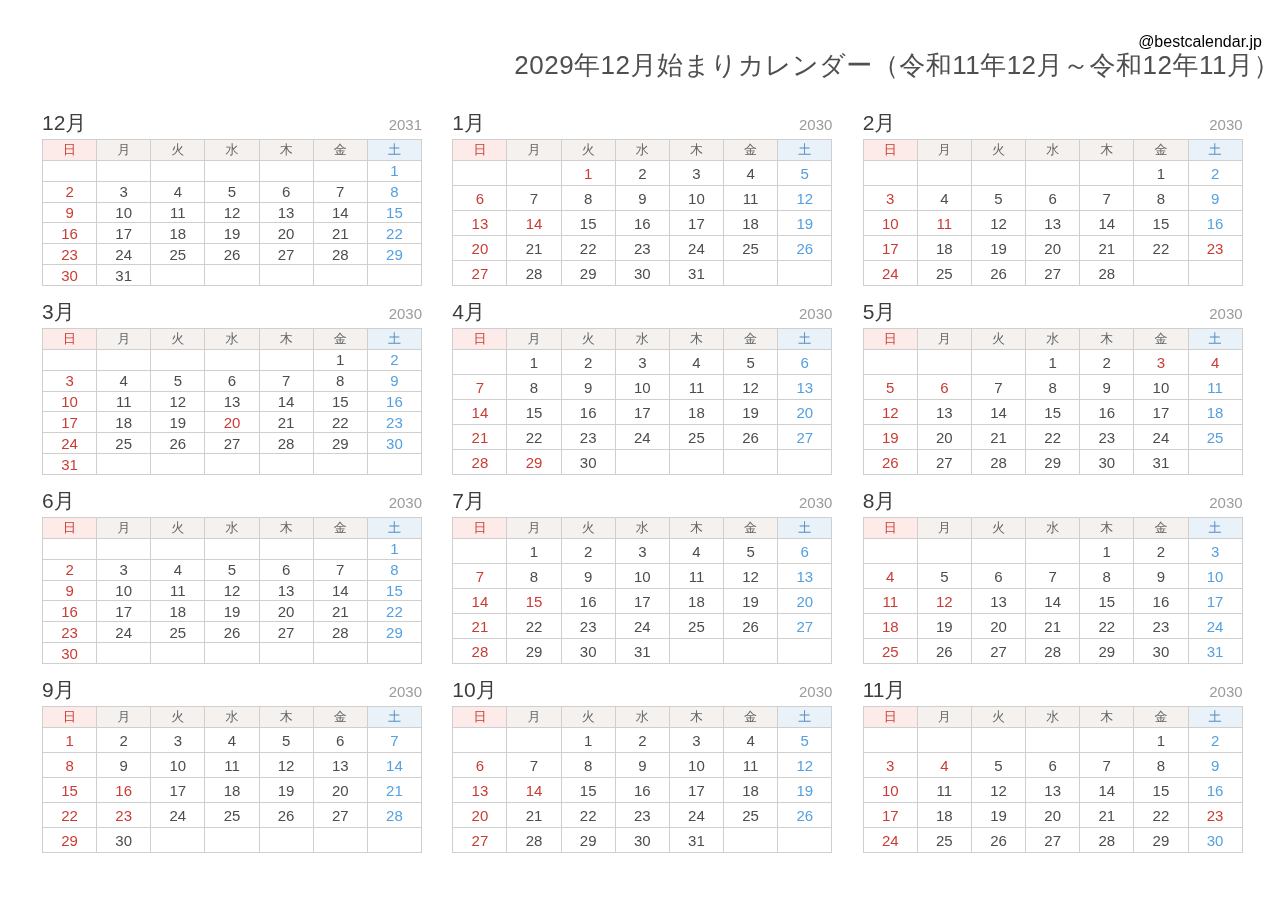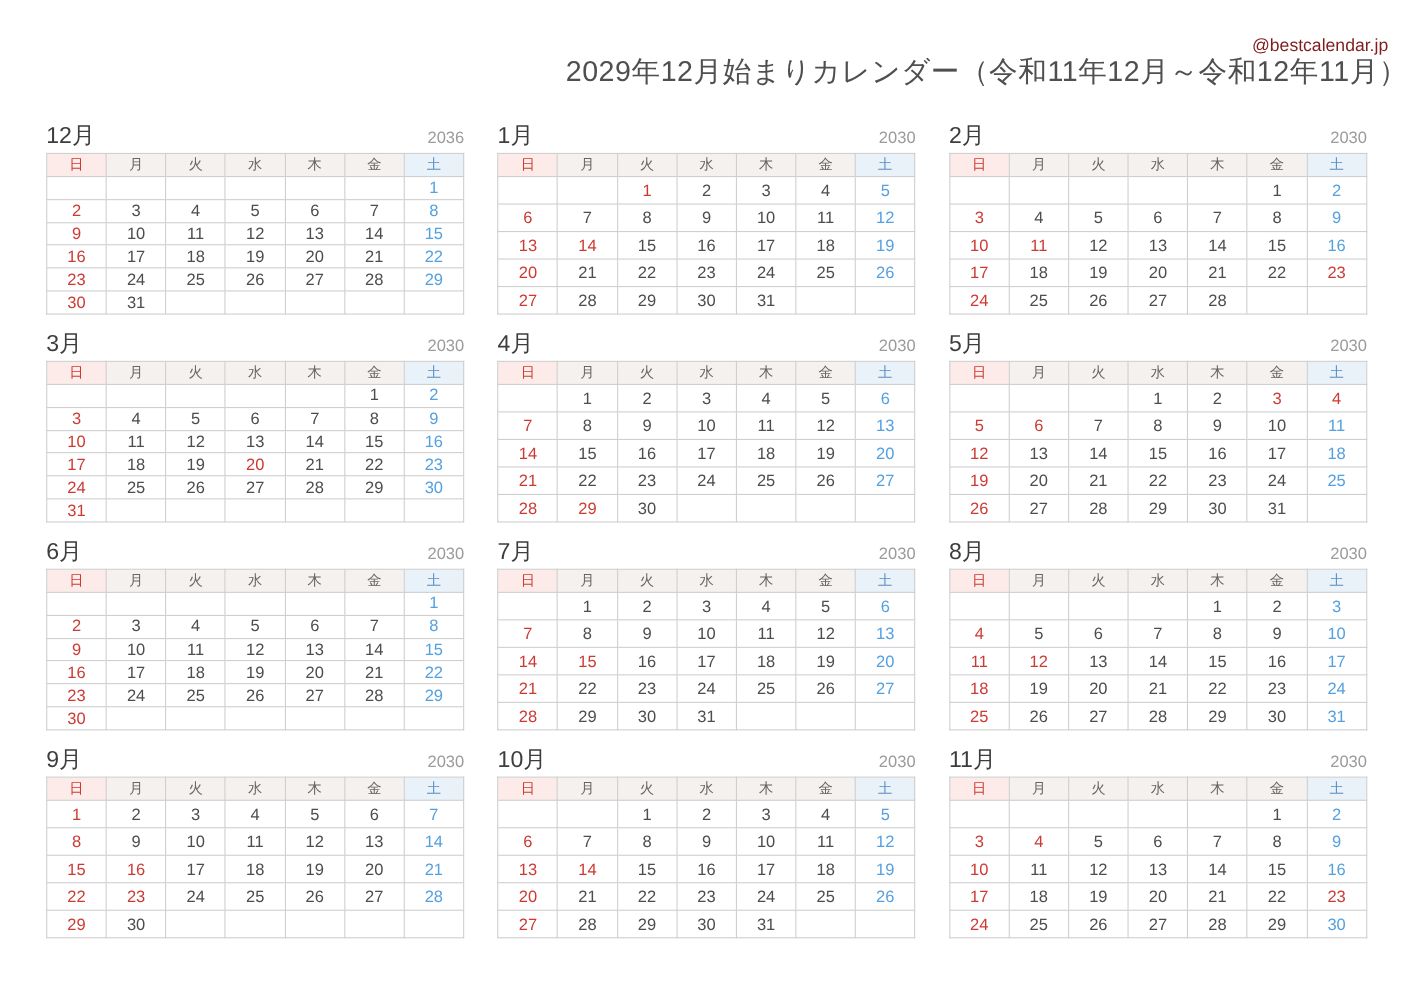--- a/index.html
+++ b/index.html
@@ -8,21 +8,21 @@
     width: 1280px; height: 906px;
     background: #ffffff;
     font-family: "Liberation Sans", "DejaVu Sans", sans-serif;
     position: relative;
     overflow: hidden;
   }
   .watermark {
     position: absolute;
     top: 33px; right: 18px;
     font-size: 16px;
-    color: #7f1d1d;
+    color: #000000;
   }
   .page-title {
     margin: 48px 0 0 0;
     text-align: right;
     font-size: 26px;
     font-weight: 500;
     color: #4f4f4f;
     letter-spacing: 0.5px;
   }
   .calendar-grid {
@@ -75,21 +75,21 @@
 <body>
 
 <div class="watermark">@bestcalendar.jp</div>
 
 <h1 class="page-title">2029年12月始まりカレンダー（令和11年12月～令和12年11月）</h1>
 
 <div class="calendar-grid" id="calendar-grid">
     <div class="month-block">
       <div class="month-head">
         <span class="month-name">12月</span>
-        <span class="month-year">2036</span>
+        <span class="month-year">2031</span>
       </div>
       <table class="month-table">
         <thead>
           <tr>
             <th class="sun">日</th>
             <th class="wd">月</th>
             <th class="wd">火</th>
             <th class="wd">水</th>
             <th class="wd">木</th>
             <th class="wd">金</th>

